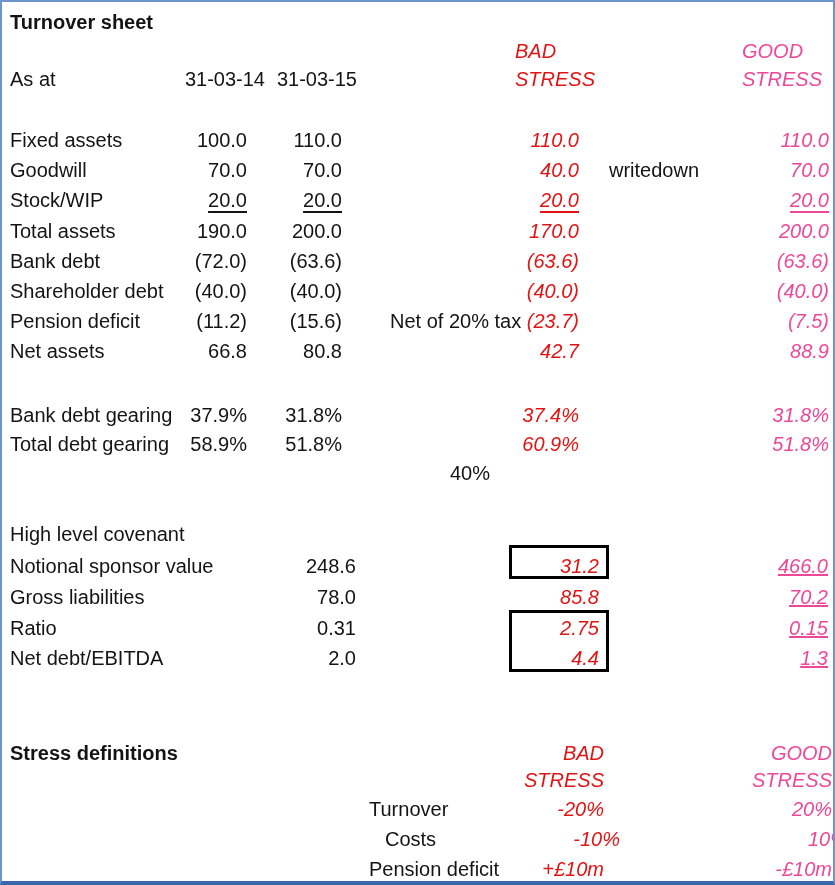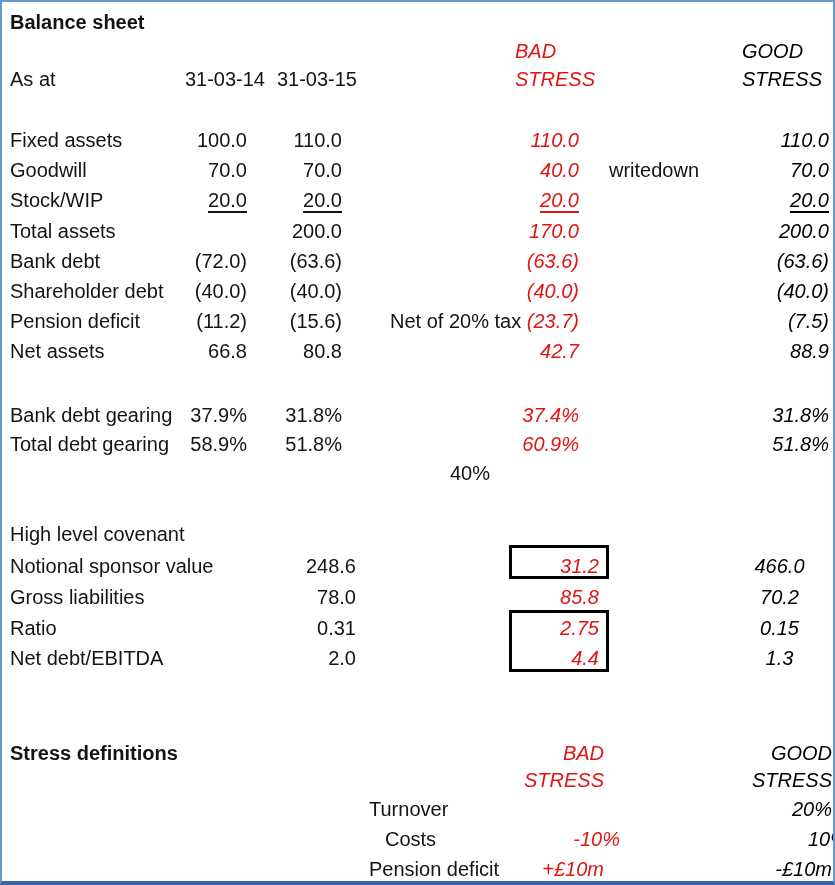--- a/index.html
+++ b/index.html
@@ -12,50 +12,50 @@
     border-bottom:4px solid #3a66ad;
     font-family:"Liberation Sans", sans-serif;
     font-size:20px;
     color:#141414;
     overflow:hidden;
   }
   .row{position:absolute;left:0;width:100%;height:30px;line-height:30px;}
   .cell{position:absolute;white-space:nowrap;}
   .b{font-weight:bold;}
   .red{color:#e01414;font-style:italic;}
-  .grn{color:#000000;font-style:italic;}
+  .grn{color:#ec4899;font-style:italic;}
   .ul{text-decoration:underline;text-underline-offset:4px;text-decoration-thickness:1.5px;}
   
   .lab {left:8px;}
   .slab{left:367px;}
   .n14 {left:145px;width:100px;text-align:right;}
   .d14 {left:158px;width:105px;text-align:right;}
   .n15 {left:243px;width:97px; text-align:right;}
   .d15 {left:250px;width:105px;text-align:right;}
   .n15c{left:250px;width:104px;text-align:right;}
   .note{left:368px;margin-left:20px;}
   .wd  {left:607px;}
   .v40 {left:400px;width:88px; text-align:right;}
   .bad {left:478px;width:99px; text-align:right;}
   .badc{left:510px;width:87px; text-align:right;}
   .bads{left:502px;width:100px;text-align:right;}
   .badh{left:513px;}
   .good {left:728px;width:99px; text-align:right;}
-  .goodc{left:729px;width:97px; text-align:center;}
+  .goodc{left:729px;width:97px; text-align:right;text-decoration:underline;}
   .goods{left:730px;width:100px;text-align:right;}
   .goodh{left:740px;}
   .box{position:absolute;border:3px solid #000;box-sizing:border-box;pointer-events:none;}
 </style>
 </head>
 <body>
 
 <div class="sheet">
 
   <div class="row" style="top:5px">
-    <div class="cell lab b">Balance sheet</div>
+    <div class="cell lab b">Turnover sheet</div>
   </div>
 
   <div class="row" style="top:34px">
     <div class="cell badh red">BAD</div>
     <div class="cell goodh grn">GOOD</div>
   </div>
 
   <div class="row" style="top:62px">
     <div class="cell lab">As at</div>
     <div class="cell d14">31-03-14</div>
@@ -82,20 +82,21 @@
       </div>
       <div class="row" style="top: 183px;">
         <div class="cell lab">Stock/WIP</div>
         <div class="cell n14 ul">20.0</div>
         <div class="cell n15 ul">20.0</div>
         <div class="cell bad red ul">20.0</div>
         <div class="cell good grn ul">20.0</div>
       </div>
       <div class="row" style="top: 214px;">
         <div class="cell lab">Total assets</div>
+        <div class="cell n14">190.0</div>
         <div class="cell n15">200.0</div>
         <div class="cell bad red">170.0</div>
         <div class="cell good grn">200.0</div>
       </div>
       <div class="row" style="top: 244px;">
         <div class="cell lab">Bank debt</div>
         <div class="cell n14">(72.0)</div>
         <div class="cell n15">(63.6)</div>
         <div class="cell bad red">(63.6)</div>
         <div class="cell good grn">(63.6)</div>
@@ -185,20 +186,21 @@
     <div class="cell goods grn">GOOD</div>
   </div>
   <div class="row" style="top:763px">
     <div class="cell bads red">STRESS</div>
     <div class="cell goods grn">STRESS</div>
   </div>
 
   <div id="stress-rows">
       <div class="row" style="top: 792px;">
         <div class="cell slab">Turnover</div>
+        <div class="cell bads red">-20%</div>
         <div class="cell goods grn">20%</div>
       </div>
       <div class="row" style="top: 822px; margin-left: 16px;">
         <div class="cell slab">Costs</div>
         <div class="cell bads red">-10%</div>
         <div class="cell goods grn">10%</div>
       </div>
       <div class="row" style="top: 852px;">
         <div class="cell slab">Pension deficit</div>
         <div class="cell bads red">+£10m</div>

